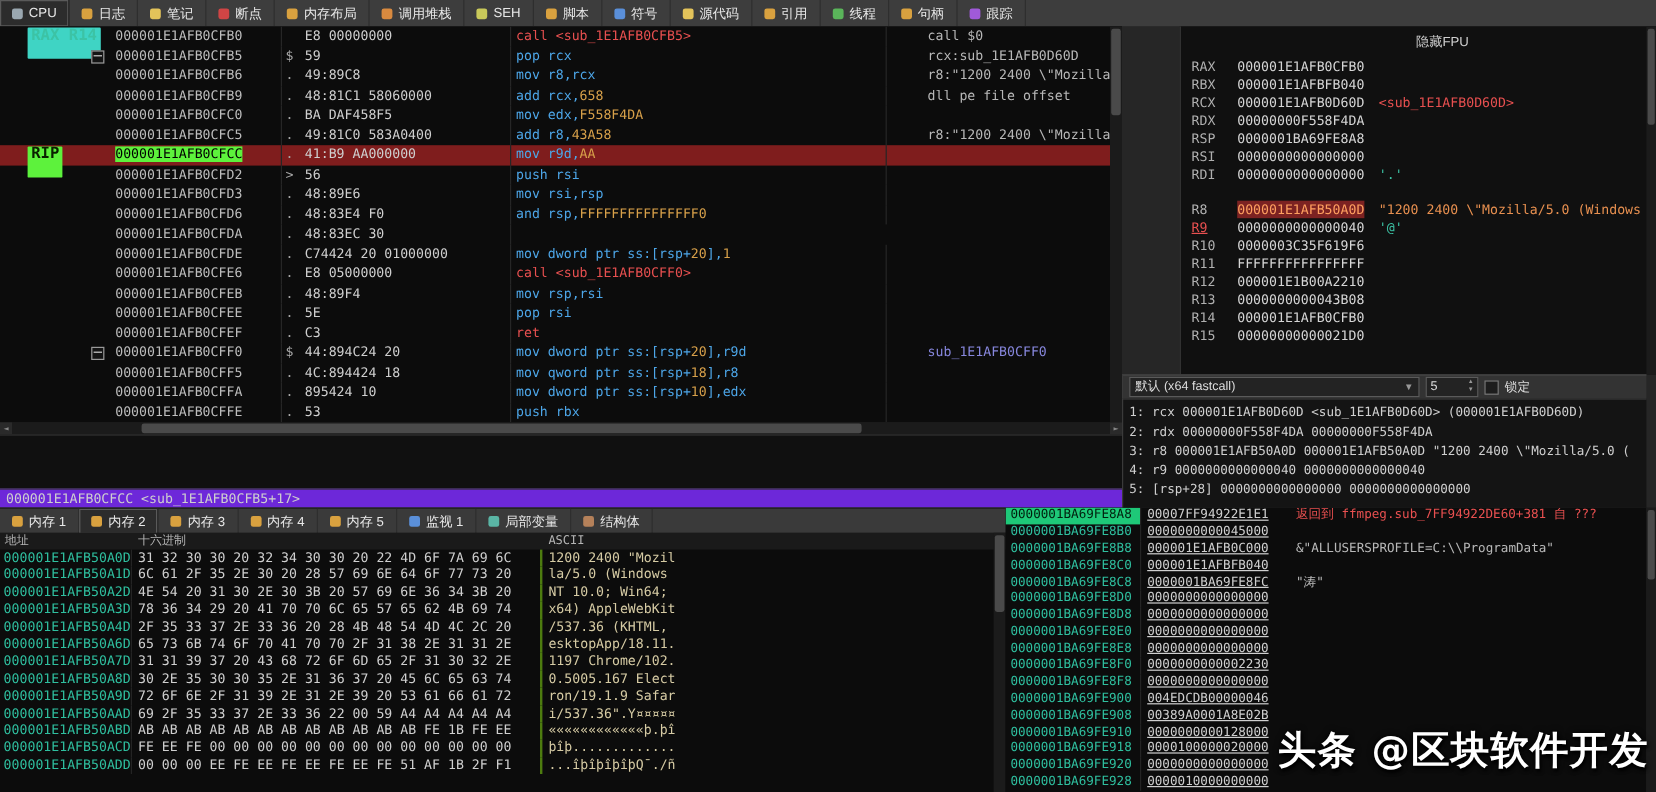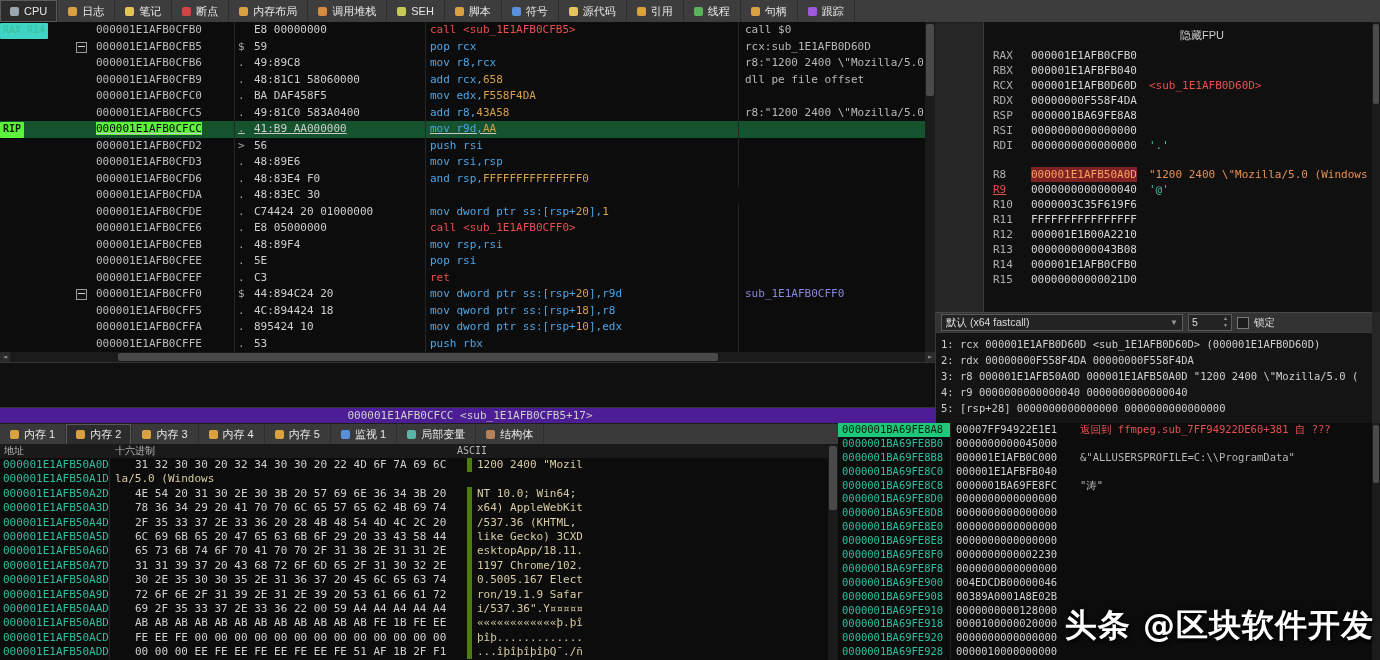--- a/index.html
+++ b/index.html
@@ -8,74 +8,74 @@
   
   .tabbar{position:absolute;left:0;top:0;width:1380px;height:22px;background:#3d3d3d;
           border-bottom:1px solid #1e1e1e;display:flex;align-items:stretch;
           font-family:"Liberation Sans",sans-serif;font-size:11px;color:#e8e8e8;}
   .tab{display:flex;align-items:center;gap:5px;padding:0 10px;border-right:1px solid #2e2e2e;white-space:nowrap;}
   .tab.active{background:#2c2c2c;box-shadow:inset 0 0 0 1px #5a5a5a;}
   .ticon{width:9px;height:9px;border-radius:2px;flex:none;display:inline-block;}
   
   .disasm{position:absolute;left:0;top:22px;width:935px;height:330px;background:#0c0c0c;overflow:hidden;}
   .drow{display:flex;height:16.5px;line-height:16.5px;white-space:pre;padding-right:10px;}
-  .drow.sel{background:#14532d;text-decoration:underline;}
+  .drow.sel{background:#7f1d1d;}
   .c-gut{width:66px;flex:none;}
-  .badge{display:inline-block;height:16px;line-height:14px;margin-top:1px;padding:0 3px;
-         font-size:10px;font-weight:bold;color:#031c14;border-radius:1px;}
+  .badge{display:inline-block;height:26px;line-height:14px;margin-top:1px;padding:0 3px;
+         font-size:13px;font-weight:bold;color:#031c14;border-radius:1px;margin-left:23px;}
   .badge.teal{background:#3fd4c4;}
   .badge.green{background:#5df23c;color:#0a2000;}
   .c-mark{width:30px;flex:none;text-align:center;}
   .fnbox{display:inline-block;width:9px;height:9px;border:1px solid #9a9a9a;background:#141414;
          position:relative;margin-top:3px;}
   .fnbox::after{content:"";position:absolute;left:1px;right:1px;top:3px;height:1px;background:#d0d0d0;}
   .c-addr{width:138px;flex:none;border-right:1px solid #262626;color:#bdbdbd;}
   .c-addr .sel{background:#5df23c;color:#000;}
   .c-bytes{width:190px;flex:none;border-right:1px solid #262626;display:flex;}
   .pfx{width:14px;flex:none;color:#a8a8a8;padding-left:3px;}
   .bt{color:#cfcfcf;padding-left:2px;}
   .c-ins{width:308px;flex:none;border-right:1px solid #262626;padding-left:4px;overflow:hidden;}
-  .c-cmt{flex:1;padding-left:6px;overflow:hidden;}
+  .c-cmt{flex:1;padding-left:6px;overflow:hidden;margin-left:28px;}
   .si{color:#4da6e8}.sn{color:#d7a04a}.sc{color:#e85050}
   .gray{color:#b8b8b8}.teal{color:#3cc3a5}.orange{color:#e89050}.indigo{color:#8787dd}.red{color:#e85050}
   
   .vscroll{position:absolute;right:0;top:0;width:10px;height:330px;background:#1b1b1b;}
   .thumb{position:absolute;left:1px;right:1px;background:#4a4a4a;border-radius:2px;}
   .hscroll{position:absolute;left:0;top:352px;width:935px;height:10px;background:#1b1b1b;}
   .hthumb{position:absolute;top:1px;left:118px;width:600px;height:8px;background:#4a4a4a;border-radius:2px;}
   .harrow{position:absolute;top:0;width:10px;height:10px;background:#2a2a2a;color:#888;
           font-size:7px;line-height:10px;text-align:center;}
   
   .infopane{position:absolute;left:0;top:362px;width:935px;height:45px;background:#101010;
             border-top:1px solid #333;padding:3px 6px;box-sizing:border-box;color:#cfcfcf;}
   .infoline{height:14px;line-height:14px;white-space:pre;margin-top:40px;}
   .statusline{position:absolute;left:0;top:407px;width:935px;height:16px;line-height:16px;
-              background:#4c1d95;border-top:1px solid #333;padding-left:5px;box-sizing:border-box;
-              color:#cfcfcf;white-space:pre;text-align:center;}
+              background:#6d28d9;border-top:1px solid #333;padding-left:5px;box-sizing:border-box;
+              color:#cfcfcf;white-space:pre;}
   
   .bottomtabs{position:absolute;left:0;top:423px;width:838px;height:21px;background:#3a3a3a;
               border-top:1px solid #1e1e1e;display:flex;align-items:stretch;
               font-family:"Liberation Sans",sans-serif;font-size:11px;color:#e8e8e8;}
   
   .dump{position:absolute;left:0;top:444px;width:976px;height:216px;background:#0c0c0c;overflow:hidden;}
   .dhead{height:14px;line-height:14px;background:#1a1a1a;color:#b5b5b5;display:flex;font-size:10px;}
   .dh-addr{width:110px;padding-left:4px;box-sizing:border-box;}
   .dh-hex{width:342px;padding-left:5px;box-sizing:border-box;}
   .dh-ascii{flex:1;padding-left:5px;}
   .dumprow{display:flex;height:14.4px;line-height:14.4px;white-space:pre;}
   .d-addr{width:110px;flex:none;color:#2fbf9f;padding-left:3px;border-right:1px solid #242424;box-sizing:border-box;}
-  .d-hex{width:342px;flex:none;color:#cfcfcf;padding-left:5px;border-right:5px solid #4d7c0f;box-sizing:border-box;margin-left:20px;}
+  .d-hex{width:342px;flex:none;color:#cfcfcf;padding-left:5px;border-right:2px solid #4d7c0f;box-sizing:border-box;}
   .d-ascii{flex:1;color:#d6cba4;padding-left:5px;overflow:hidden;}
   .dump-vscroll{position:absolute;left:828px;top:444px;width:10px;height:216px;background:#1b1b1b;}
   
   .stack{position:absolute;left:838px;top:423px;width:534px;height:237px;background:#0c0c0c;overflow:hidden;}
   .srow{display:flex;height:13.9px;line-height:13.9px;white-space:pre;font-size:10.5px;}
   .s-addr{width:112px;flex:none;color:#2fbf9f;padding-left:4px;box-sizing:border-box;}
   .s-addr.sel{background:#1ec878;color:#02200e;}
-  .s-val{width:124px;flex:none;color:#cfcfcf;border-left:1px solid #242424;padding-left:5px;box-sizing:border-box;}
+  .s-val{width:124px;flex:none;color:#cfcfcf;border-left:1px solid #242424;padding-left:5px;box-sizing:border-box;text-decoration:underline;}
   .s-cmt{flex:1;padding-left:6px;overflow:hidden;}
   .stack-vscroll{position:absolute;left:1372px;top:423px;width:8px;height:237px;background:#1b1b1b;}
   
   .rightpanel{position:absolute;left:935px;top:22px;width:437px;height:290px;background:#101010;
               border-left:1px solid #3a3a3a;box-sizing:border-box;overflow:hidden;margin-left:48px;}
   .regs-title{height:26px;line-height:26px;text-align:center;color:#cfcfcf;
               font-family:"Liberation Sans",sans-serif;font-size:11px;}
   .rrow{display:flex;height:15px;line-height:15px;padding-left:9px;white-space:pre;overflow:hidden;}
   .rrow.gap{margin-top:14px;}
   .rname{width:38px;flex:none;color:#b0b0b0;}
@@ -246,25 +246,24 @@
     </div>
 
   <div class="dump">
     <div class="dhead">
       <div class="dh-addr">地址</div>
       <div class="dh-hex">十六进制</div>
       <div class="dh-ascii">ASCII</div>
     </div>
     <div id="dumprows">
         <div class="dumprow"><span class="d-addr">000001E1AFB50A0D</span><span class="d-hex">31 32 30 30 20 32 34 30 30 20 22 4D 6F 7A 69 6C</span><span class="d-ascii">1200 2400 "Mozil</span></div>
-        <div class="dumprow"><span class="d-addr">000001E1AFB50A1D</span><span class="d-ascii">la/5.0 (Windows </span></div>
+        <div class="dumprow"><span class="d-addr">000001E1AFB50A1D</span><span class="d-hex">6C 61 2F 35 2E 30 20 28 57 69 6E 64 6F 77 73 20</span><span class="d-ascii">la/5.0 (Windows </span></div>
         <div class="dumprow"><span class="d-addr">000001E1AFB50A2D</span><span class="d-hex">4E 54 20 31 30 2E 30 3B 20 57 69 6E 36 34 3B 20</span><span class="d-ascii">NT 10.0; Win64; </span></div>
         <div class="dumprow"><span class="d-addr">000001E1AFB50A3D</span><span class="d-hex">78 36 34 29 20 41 70 70 6C 65 57 65 62 4B 69 74</span><span class="d-ascii">x64) AppleWebKit</span></div>
         <div class="dumprow"><span class="d-addr">000001E1AFB50A4D</span><span class="d-hex">2F 35 33 37 2E 33 36 20 28 4B 48 54 4D 4C 2C 20</span><span class="d-ascii">/537.36 (KHTML, </span></div>
-        <div class="dumprow"><span class="d-addr">000001E1AFB50A5D</span><span class="d-hex">6C 69 6B 65 20 47 65 63 6B 6F 29 20 33 43 58 44</span><span class="d-ascii">like Gecko) 3CXD</span></div>
         <div class="dumprow"><span class="d-addr">000001E1AFB50A6D</span><span class="d-hex">65 73 6B 74 6F 70 41 70 70 2F 31 38 2E 31 31 2E</span><span class="d-ascii">esktopApp/18.11.</span></div>
         <div class="dumprow"><span class="d-addr">000001E1AFB50A7D</span><span class="d-hex">31 31 39 37 20 43 68 72 6F 6D 65 2F 31 30 32 2E</span><span class="d-ascii">1197 Chrome/102.</span></div>
         <div class="dumprow"><span class="d-addr">000001E1AFB50A8D</span><span class="d-hex">30 2E 35 30 30 35 2E 31 36 37 20 45 6C 65 63 74</span><span class="d-ascii">0.5005.167 Elect</span></div>
         <div class="dumprow"><span class="d-addr">000001E1AFB50A9D</span><span class="d-hex">72 6F 6E 2F 31 39 2E 31 2E 39 20 53 61 66 61 72</span><span class="d-ascii">ron/19.1.9 Safar</span></div>
         <div class="dumprow"><span class="d-addr">000001E1AFB50AAD</span><span class="d-hex">69 2F 35 33 37 2E 33 36 22 00 59 A4 A4 A4 A4 A4</span><span class="d-ascii">i/537.36".Y¤¤¤¤¤</span></div>
         <div class="dumprow"><span class="d-addr">000001E1AFB50ABD</span><span class="d-hex">AB AB AB AB AB AB AB AB AB AB AB AB FE 1B FE EE</span><span class="d-ascii">««««««««««««þ.þî</span></div>
         <div class="dumprow"><span class="d-addr">000001E1AFB50ACD</span><span class="d-hex">FE EE FE 00 00 00 00 00 00 00 00 00 00 00 00 00</span><span class="d-ascii">þîþ.............</span></div>
         <div class="dumprow"><span class="d-addr">000001E1AFB50ADD</span><span class="d-hex">00 00 00 EE FE EE FE EE FE EE FE 51 AF 1B 2F F1</span><span class="d-ascii">...îþîþîþîþQ¯./ñ</span></div>
       </div>
   </div>

